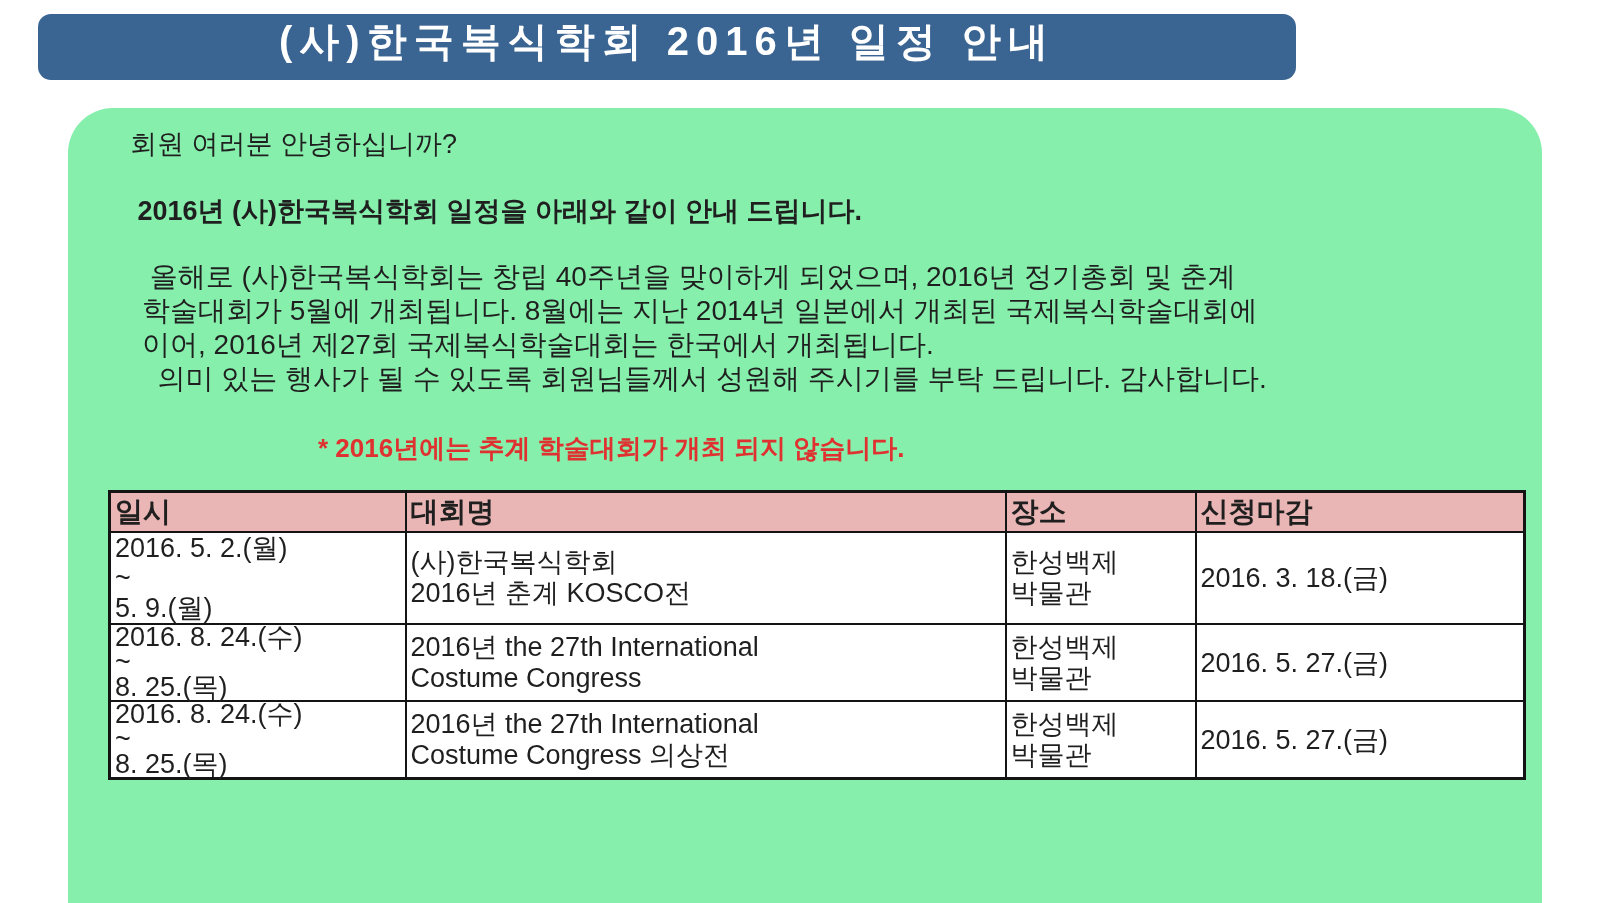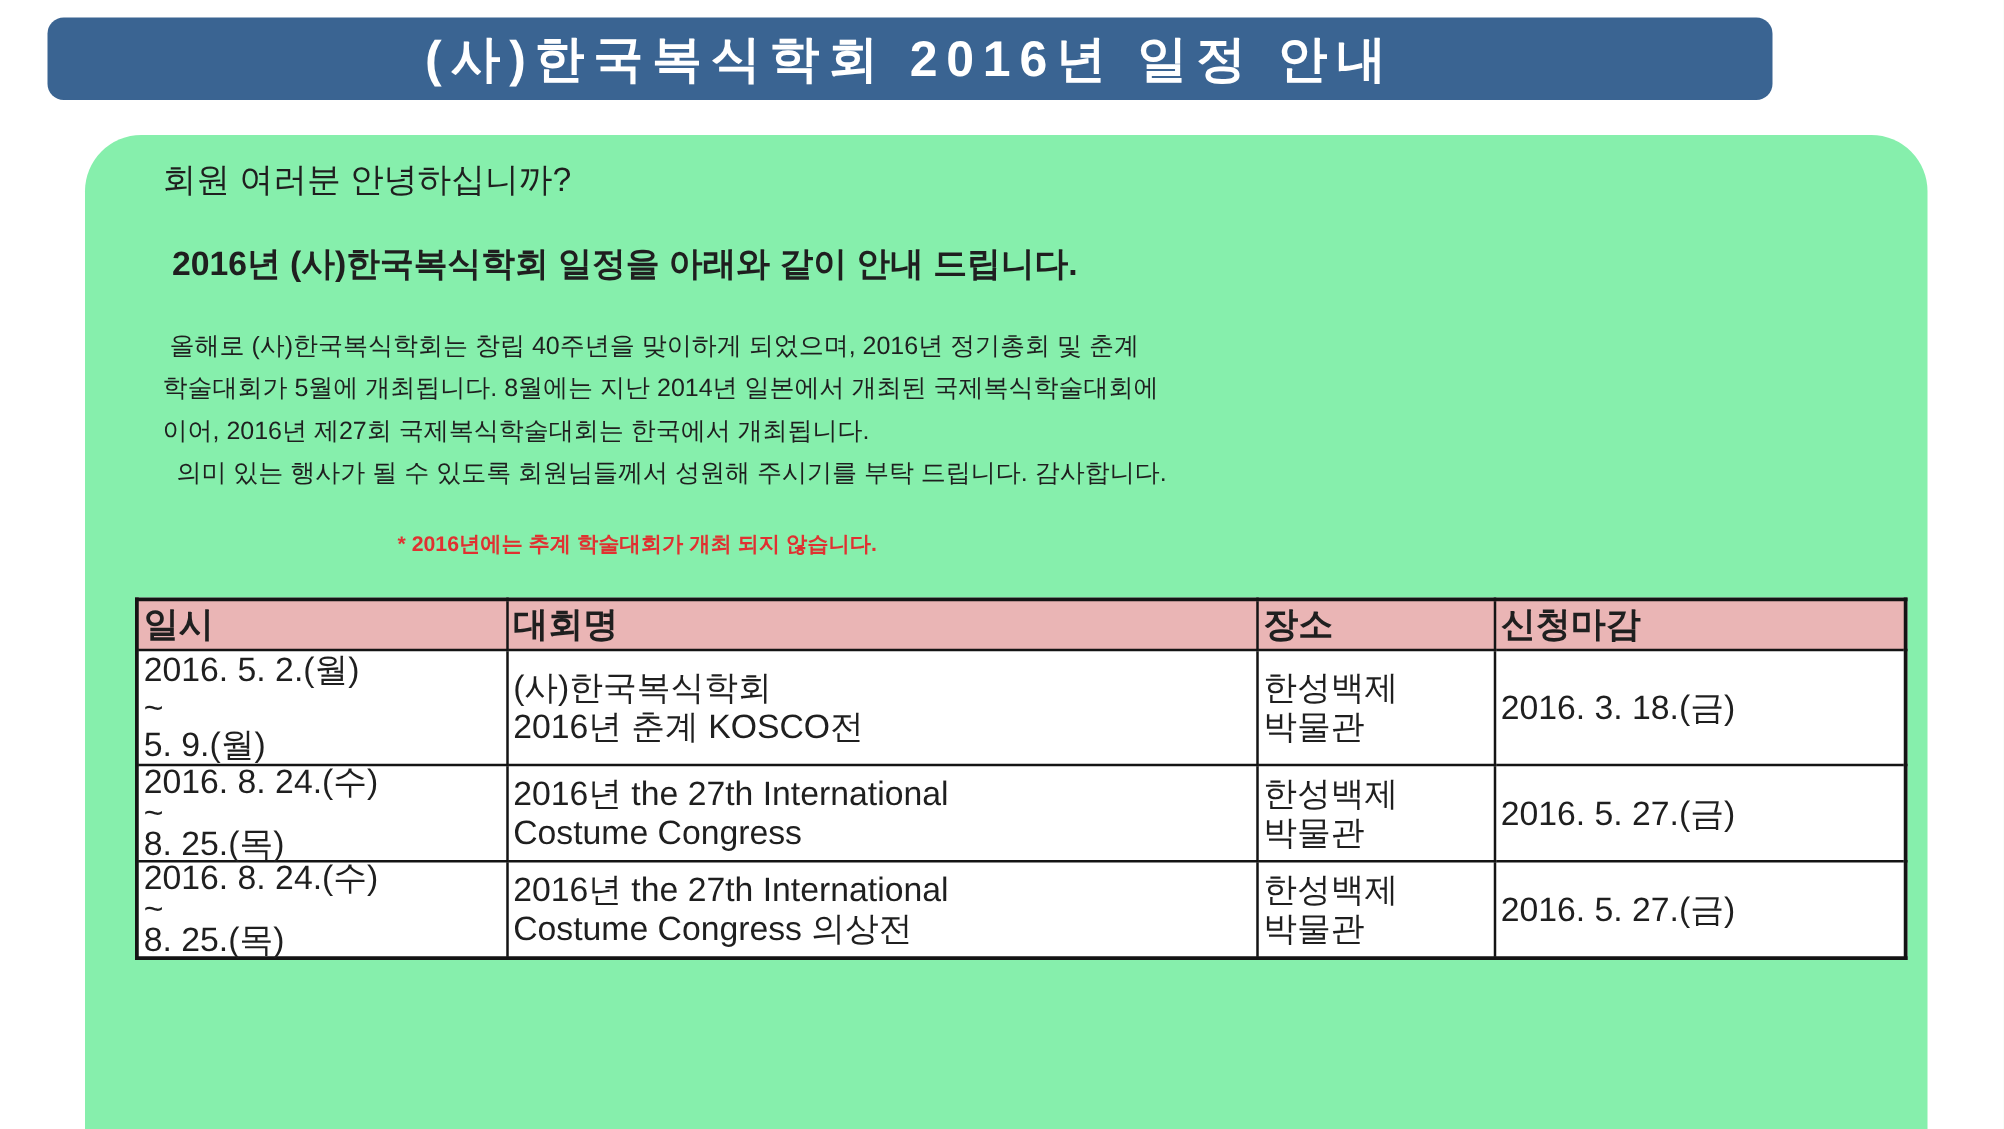--- a/index.html
+++ b/index.html
@@ -6,24 +6,24 @@
   html, body {
     width: 1603px; height: 903px;
     background: #ffffff;
     font-family: "Liberation Sans", "DejaVu Sans", sans-serif;
     color: #1f1f1f;
     overflow: hidden;
   }
   .banner {
     position: absolute;
     left: 38px; top: 14px;
-    width: 1380px; height: 66px;
+    width: 1258px; height: 66px;
     background: #3a6492;
     border-radius: 13px;
-    display: flex; align-items: center; justify-content: center;
+    display: flex; align-items: flex-start; justify-content: center;
   }
   .banner .title {
     color: #ffffff;
     font-size: 40px;
     font-weight: 700;
     letter-spacing: 7px;
     white-space: pre;
   }
   .panel {
     position: absolute;
@@ -35,28 +35,29 @@
   .text-line {
     margin-left: 62px;
     font-size: 27px;
     line-height: 32px;
     white-space: pre-wrap;
   }
   .greeting { padding-top: 20px; }
   .intro { margin-top: 35px; font-weight: bold; }
   .paragraph { margin-top: 33px; margin-left: 62px; }
   .paragraph .para-line {
-    font-size: 20px;
+    font-size: 28px;
     line-height: 34px;
     white-space: pre-wrap;
+    margin-left: 12px;
   }
   .red-note {
-    margin-top: 24px;
+    margin-top: 36px;
     margin-left: 250px;
-    font-size: 17px;
+    font-size: 26px;
     font-weight: 700;
     color: #e03131;
     line-height: 32px;
     white-space: pre;
   }
   table.schedule {
     border-collapse: collapse;
     table-layout: fixed;
     width: 1415px;
     margin-left: 40px;

